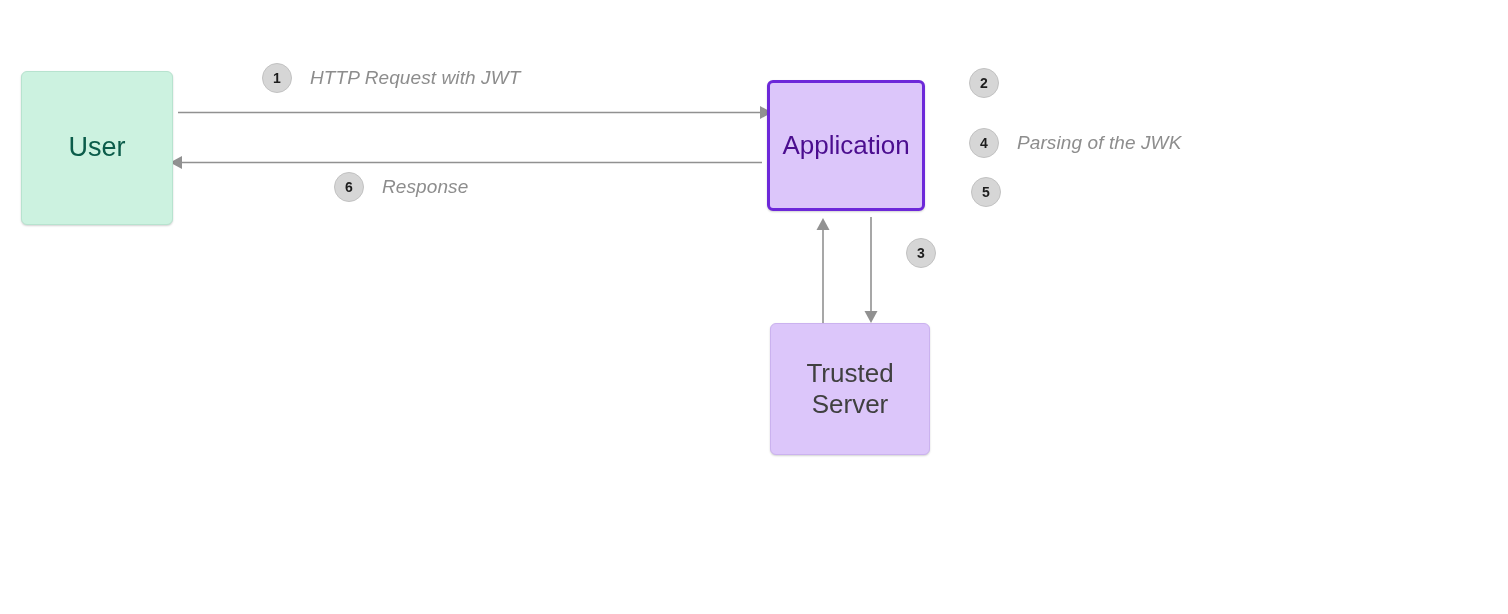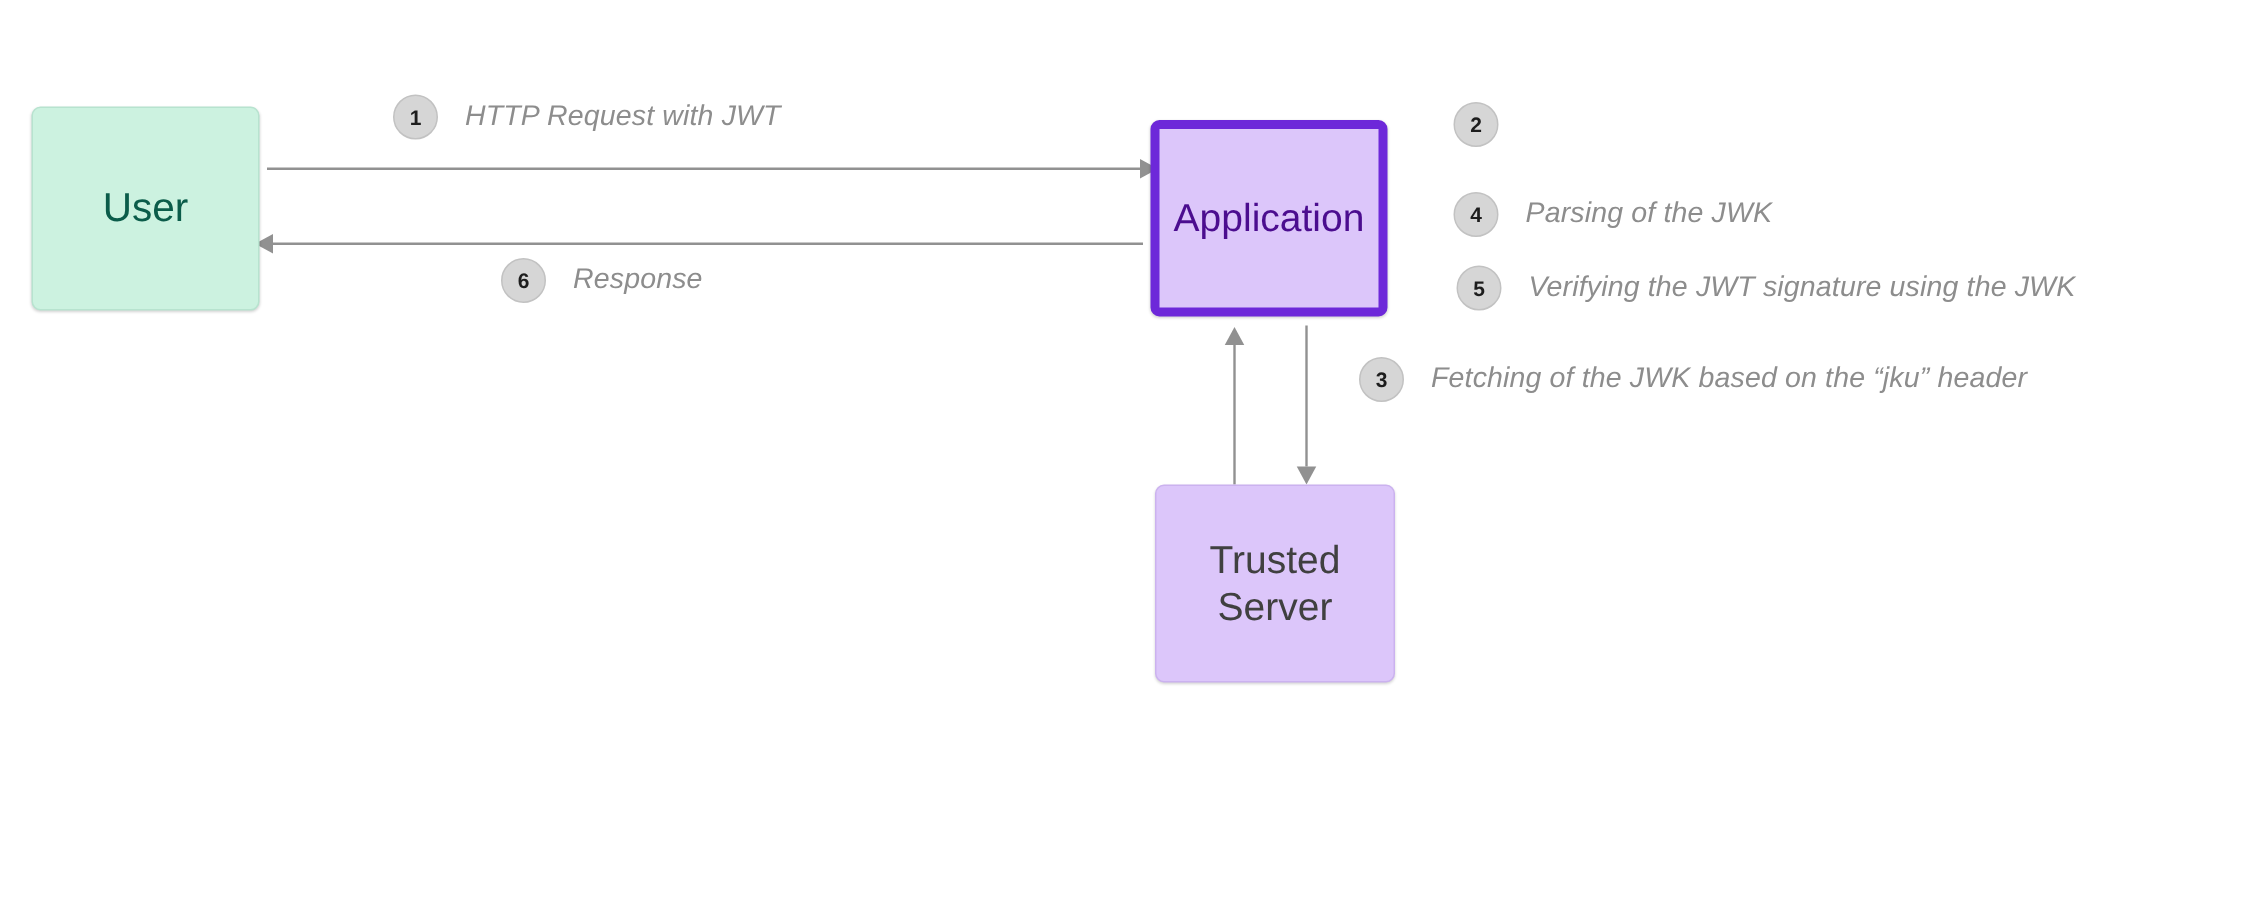--- a/index.html
+++ b/index.html
@@ -33,33 +33,33 @@
   }
   .node-label {
     display: block;
     white-space: pre-line;
   }
 
   #node-user {
     left: 21px;
     top: 71px;
     width: 152px;
-    height: 136px;
+    height: 154px;
     background: #ccf2e0;
     border: 1px solid #b7e3cf;
     color: #0b5c4a;
     font-size: 27px;
   }
   #node-application {
     left: 767px;
     top: 80px;
     width: 158px;
     height: 131px;
     background: #dcc6fa;
-    border: 6px solid #6d28d9;
+    border: 3px solid #6d28d9;
     color: #4b0d8f;
     font-size: 26px;
   }
   #node-trusted-server {
     left: 770px;
     top: 323px;
     width: 160px;
     height: 132px;
     background: #dcc6fa;
     border: 1px solid #cbb2ef;
@@ -177,21 +177,19 @@
     <span class="badge">2</span>
   </div>
 
   <div class="callout" id="callout-4">
     <span class="badge">4</span>
     <span class="callout-text">Parsing of the JWK</span>
   </div>
 
   <div class="callout" id="callout-5">
     <span class="badge">5</span>
-    <span class="callout-text">Verifying the JWT signature using the JWK</span>
   </div>
 
   <div class="callout" id="callout-3">
     <span class="badge">3</span>
-    <span class="callout-text">Fetching of the JWK based on the “jku” header</span>
   </div>
 
 </div>
 
 </body></html>

